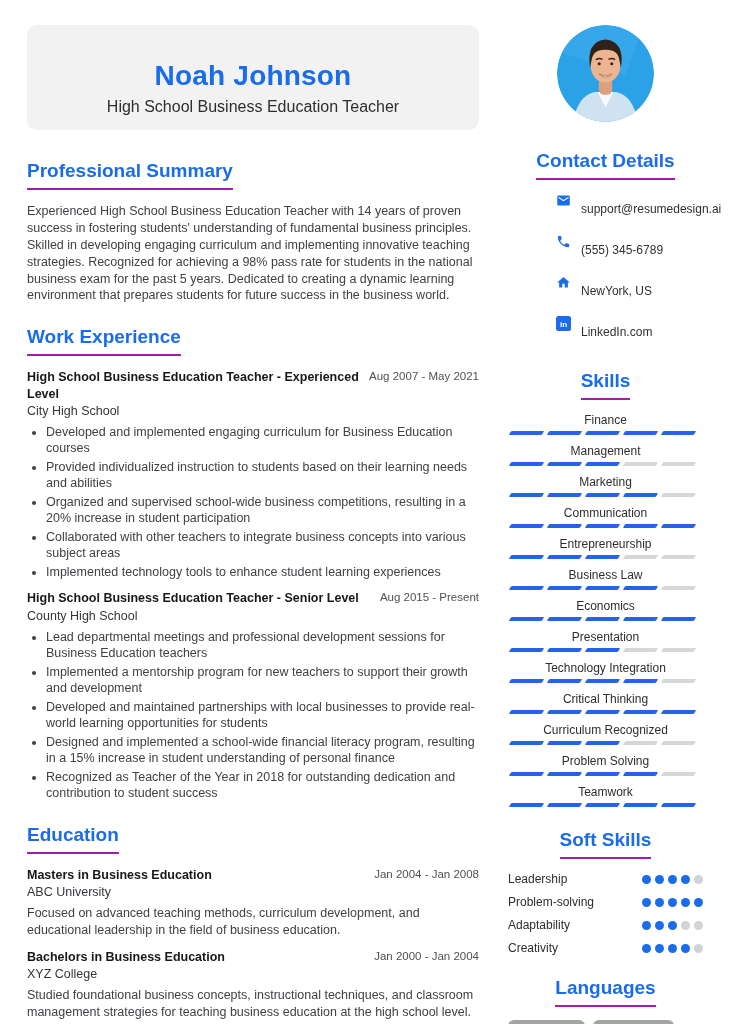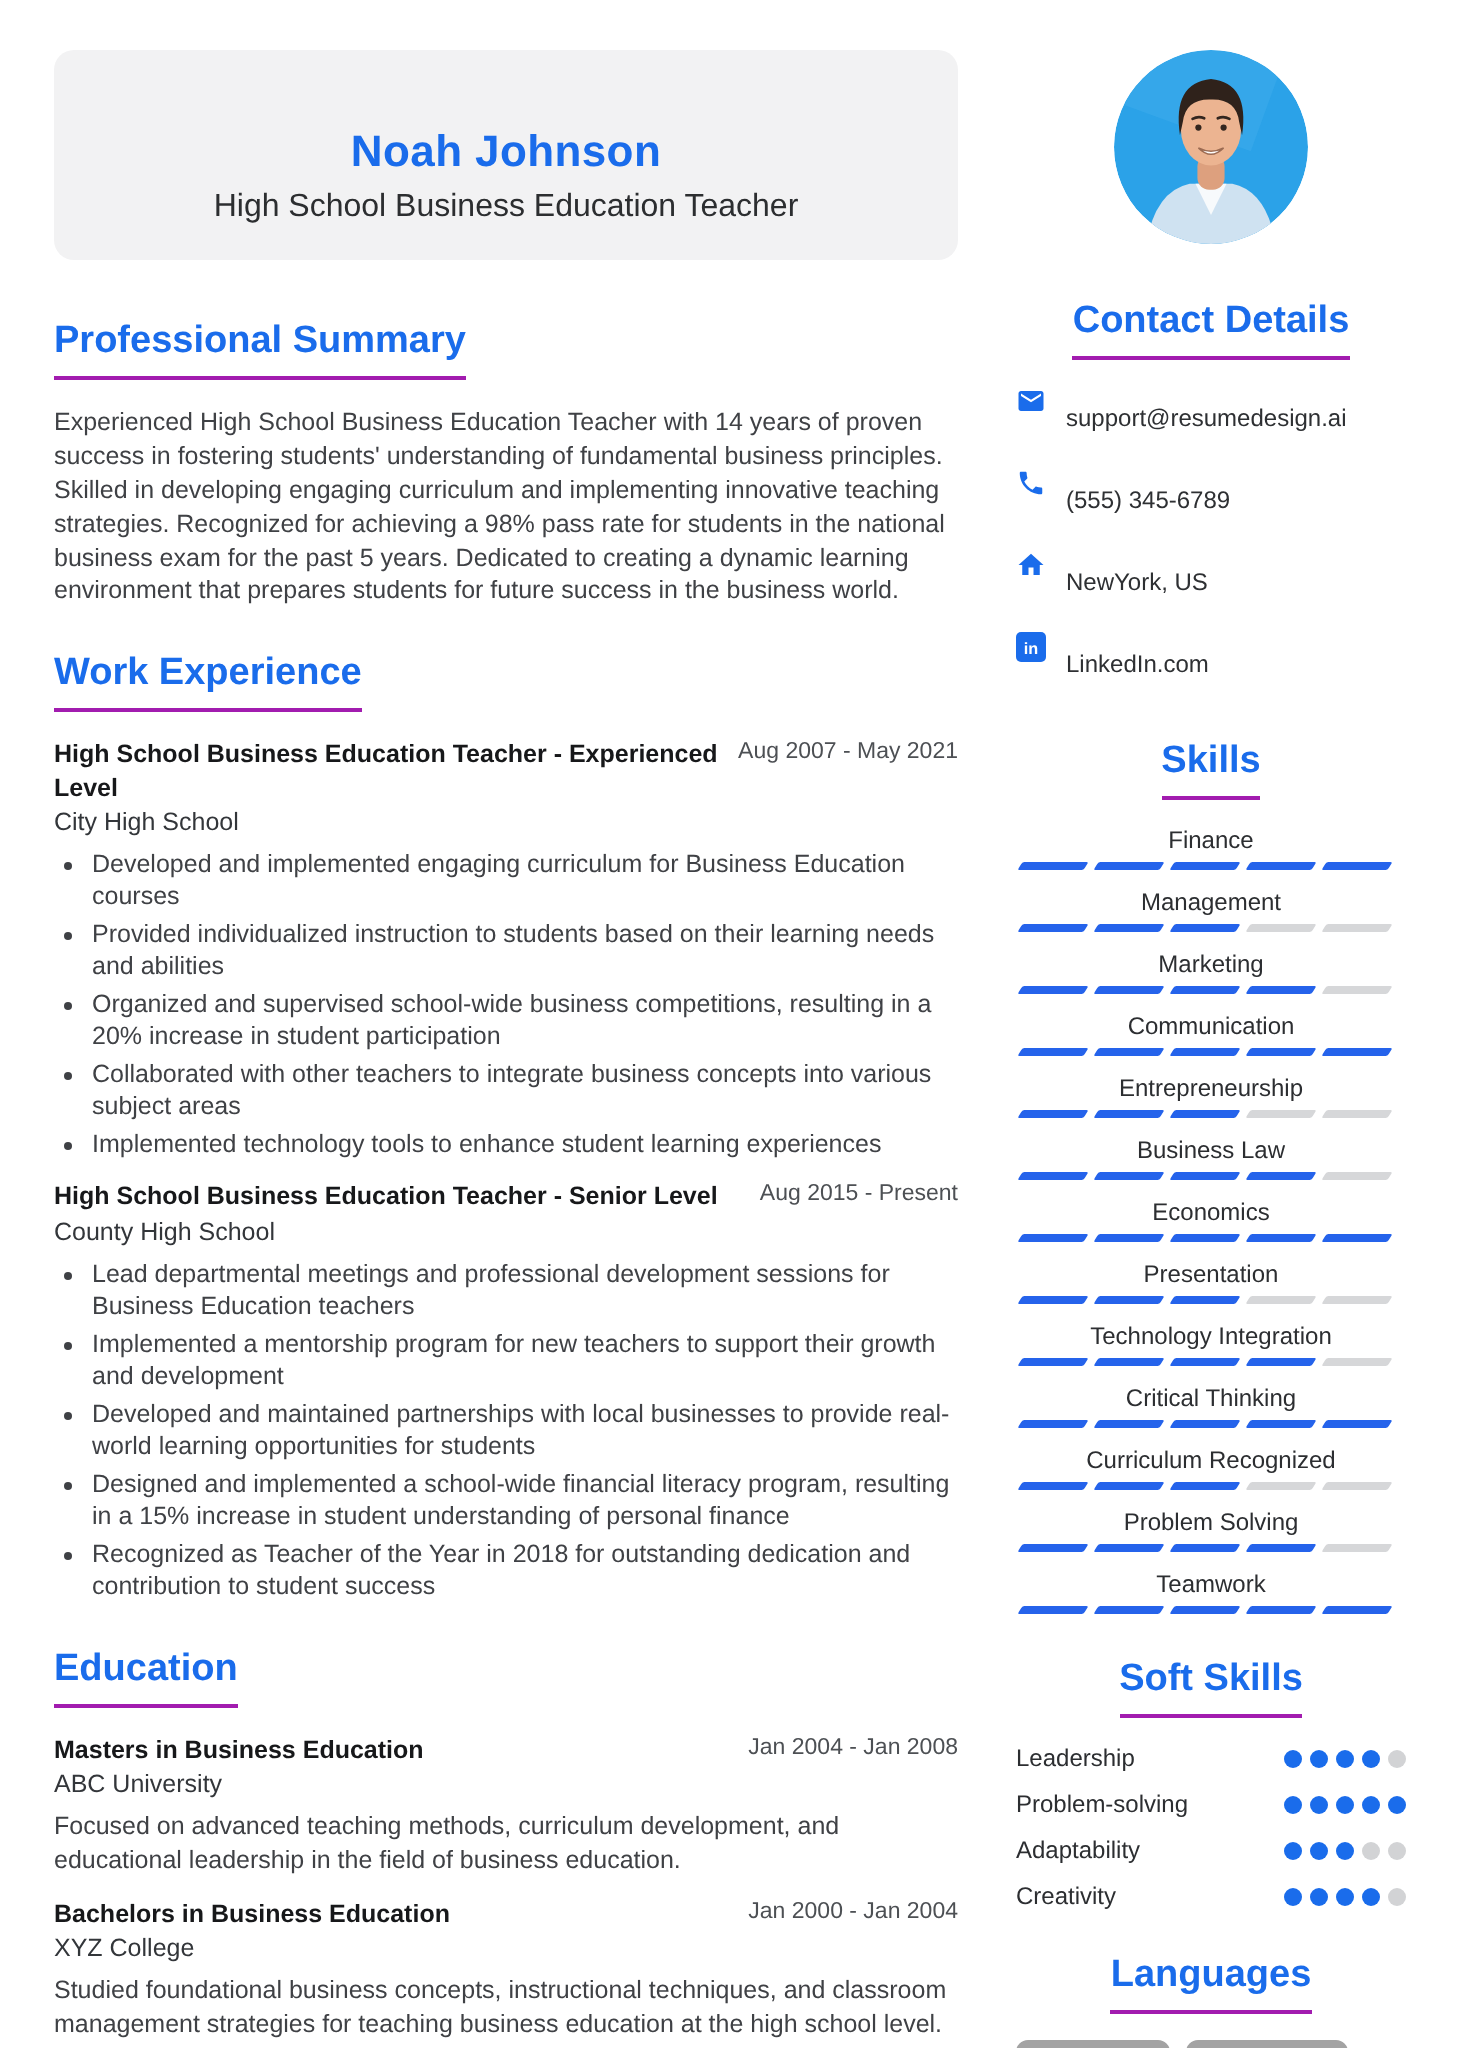--- a/index.html
+++ b/index.html
@@ -20,21 +20,21 @@
   .col-left { width:452px; flex:0 0 452px; }
   .col-right { flex:1; min-width:0;text-align:center; }
 
   
   .header-box {
     background:#f2f2f3; border-radius:10px;
     height:105px; display:flex; flex-direction:column;
     align-items:center; justify-content:center;
     margin-bottom:30px;
   }
-  .name { color:#1a6ceb; font-size:22px; font-weight:bold; letter-spacing:.2px;margin-top:20px; }
+  .name { color:#1a6ceb; font-size:28px; font-weight:bold; letter-spacing:.2px;margin-top:20px; }
   .subtitle { color:#2c2e30; font-size:16px; margin-top:6px; }
 
   
   .sec-h {
     display:inline-block;
     color:#1a6ceb; font-size:19px; font-weight:bold;
     padding-bottom:6px; border-bottom:2px solid #a21caf;
     margin-bottom:13px;
   }
   section { margin-bottom:22px; }
@@ -49,21 +49,21 @@
   .entry-sub { font-size:12.5px; color:#33363a; margin:2px 0 6px 0; }
   .entry ul { margin:0 0 4px 0; padding-left:19px; }
   .entry li { font-size:12.5px; line-height:1.32; color:#3f4145; margin-bottom:2px; }
   .entry .desc { margin:4px 0 8px 0; }
 
   
   .avatar-wrap { display:flex; justify-content:center; margin-bottom:28px; }
   .avatar { width:97px; height:97px; border-radius:50%; overflow:hidden; }
 
   .contact-item { display:flex; align-items:center; gap:10px; margin-bottom:9px; }
-  .contact-item .cicon { width:15px; height:32px; flex:0 0 15px; display:inline-flex; }
+  .contact-item .cicon { width:15px; height:32px; flex:0 0 15px; display:inline-flex;margin-left:48px; }
   .contact-item .ctext { font-size:12px; color:#2e3033; }
 
   
   .skill-row { margin-bottom:9px; }
   .skill-label { font-size:12px; color:#2c2e31; margin-bottom:4px; }
   .skill-bar { display:flex; gap:5px; padding-left:2px; }
   .seg { width:33px; height:4px; border-radius:1px; transform:skewX(-32deg); background:#d6d7d9; }
   .seg.filled { background:#2563eb; }
 
   

